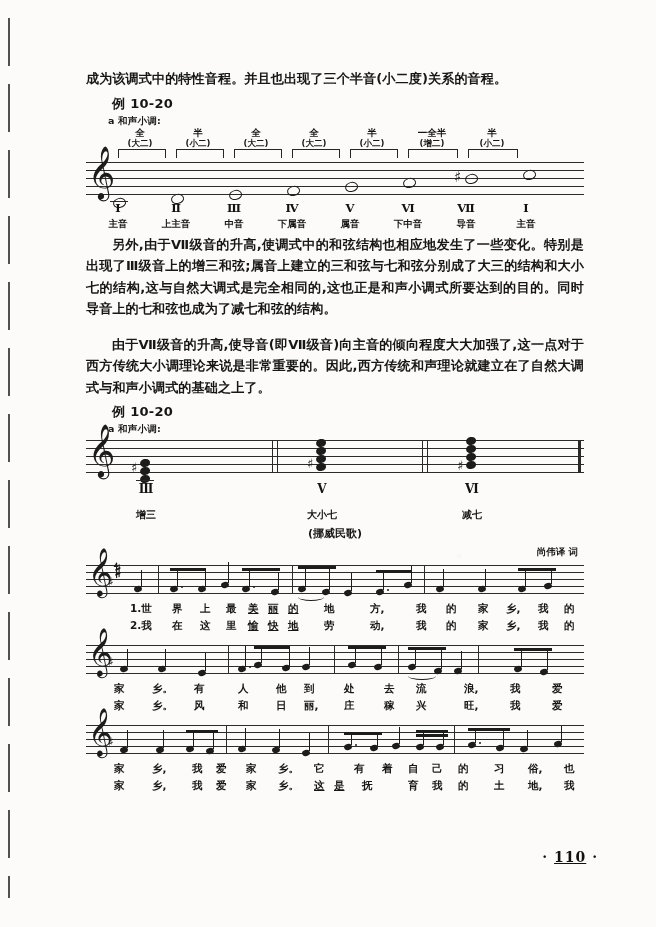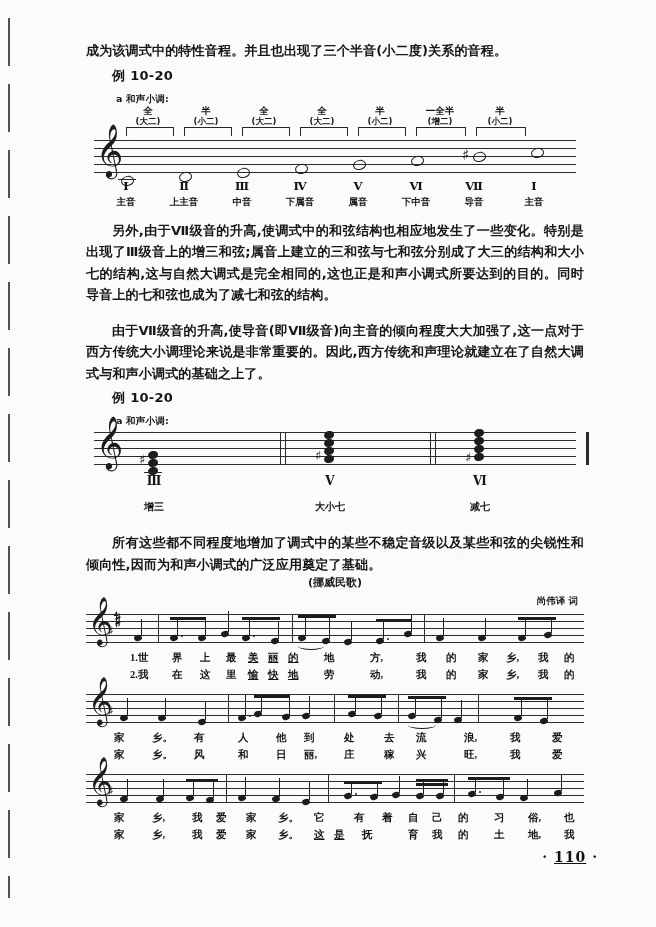--- a/index.html
+++ b/index.html
@@ -40,21 +40,21 @@
       to bottom,
       #2b2b2b 0px, #2b2b2b 48px,
       transparent 48px, transparent 66px
     );
     opacity: 0.82;
   }
 
   .content {
     position: absolute;
     left: 86px;
-    top: 40px;
+    top: 68px;
     width: 498px;
   }
 
   
   .para {
     font-family: "DejaVu Sans", "Liberation Sans", sans-serif;
     font-size: 13.1px;
     line-height: 21.5px;
     color: #171717;
     text-align: justify;
@@ -66,21 +66,21 @@
 
   .ex-label {
     font-size: 13px;
     font-weight: 700;
     color: #151515;
     margin: 5px 0 2px 26px;
     letter-spacing: 0.3px;
   }
 
   
-  .staff-block { position: relative; margin: 8px; }
+  .staff-block { position: relative; margin: 0; }
   .mode-label {
     font-size: 9.5px;
     font-weight: 700;
     color: #1a1a1a;
     margin-left: 22px;
     letter-spacing: 0.2px;
   }
 
   .staff {
     position: relative;
@@ -268,21 +268,21 @@
   }
   .stem { position: absolute; width: 1.3px; background: #1c1c1c; }
   .beam { position: absolute; height: 3px; background: #1c1c1c; }
   .sbar { position: absolute; top: 1px; width: 1.2px; height: 29px; background: #2c2c2c; }
   .dot { position: absolute; width: 2.2px; height: 2.2px; border-radius: 50%; background: #1c1c1c; }
   .slur {
     position: absolute; border-bottom: 1.3px solid #1c1c1c;
     border-radius: 50%; height: 7px;
   }
 
-  .lyric-row { position: relative; height: 17px; font-family: Liberation Serif, serif; }
+  .lyric-row { position: relative; height: 17px; }
   .lyr {
     position: absolute;
     font-size: 10.5px;
     font-weight: 700;
     color: #161616;
     white-space: nowrap;
   }
   .lyr.under { text-decoration: underline; }
 
   
@@ -475,21 +475,20 @@
         <div class="chordlabel" style="left:368px;width:36px;">Ⅵ</div>
       </div>
 
       <div class="chordname-row">
         <div class="chordname" style="left:34px;width:52px;">增三</div>
         <div class="chordname" style="left:210px;width:52px;">大小七</div>
         <div class="chordname" style="left:360px;width:52px;">减七</div>
       </div>
     </div>
 
-    <p class="para indent" style="margin-top:14px;">所有这些都不同程度地增加了调式中的某些不稳定音级以及某些和弦的尖锐性和倾向性,因而为和声小调式的广泛应用奠定了基础。</p>
 
 
     <div class="song-sub">(挪威民歌)</div>
     <div class="credits">
       <div>尚伟译 词</div>
     </div>
 
     <div class="song-system">
       <div class="song-staff">
         <div class="line s0"></div>

